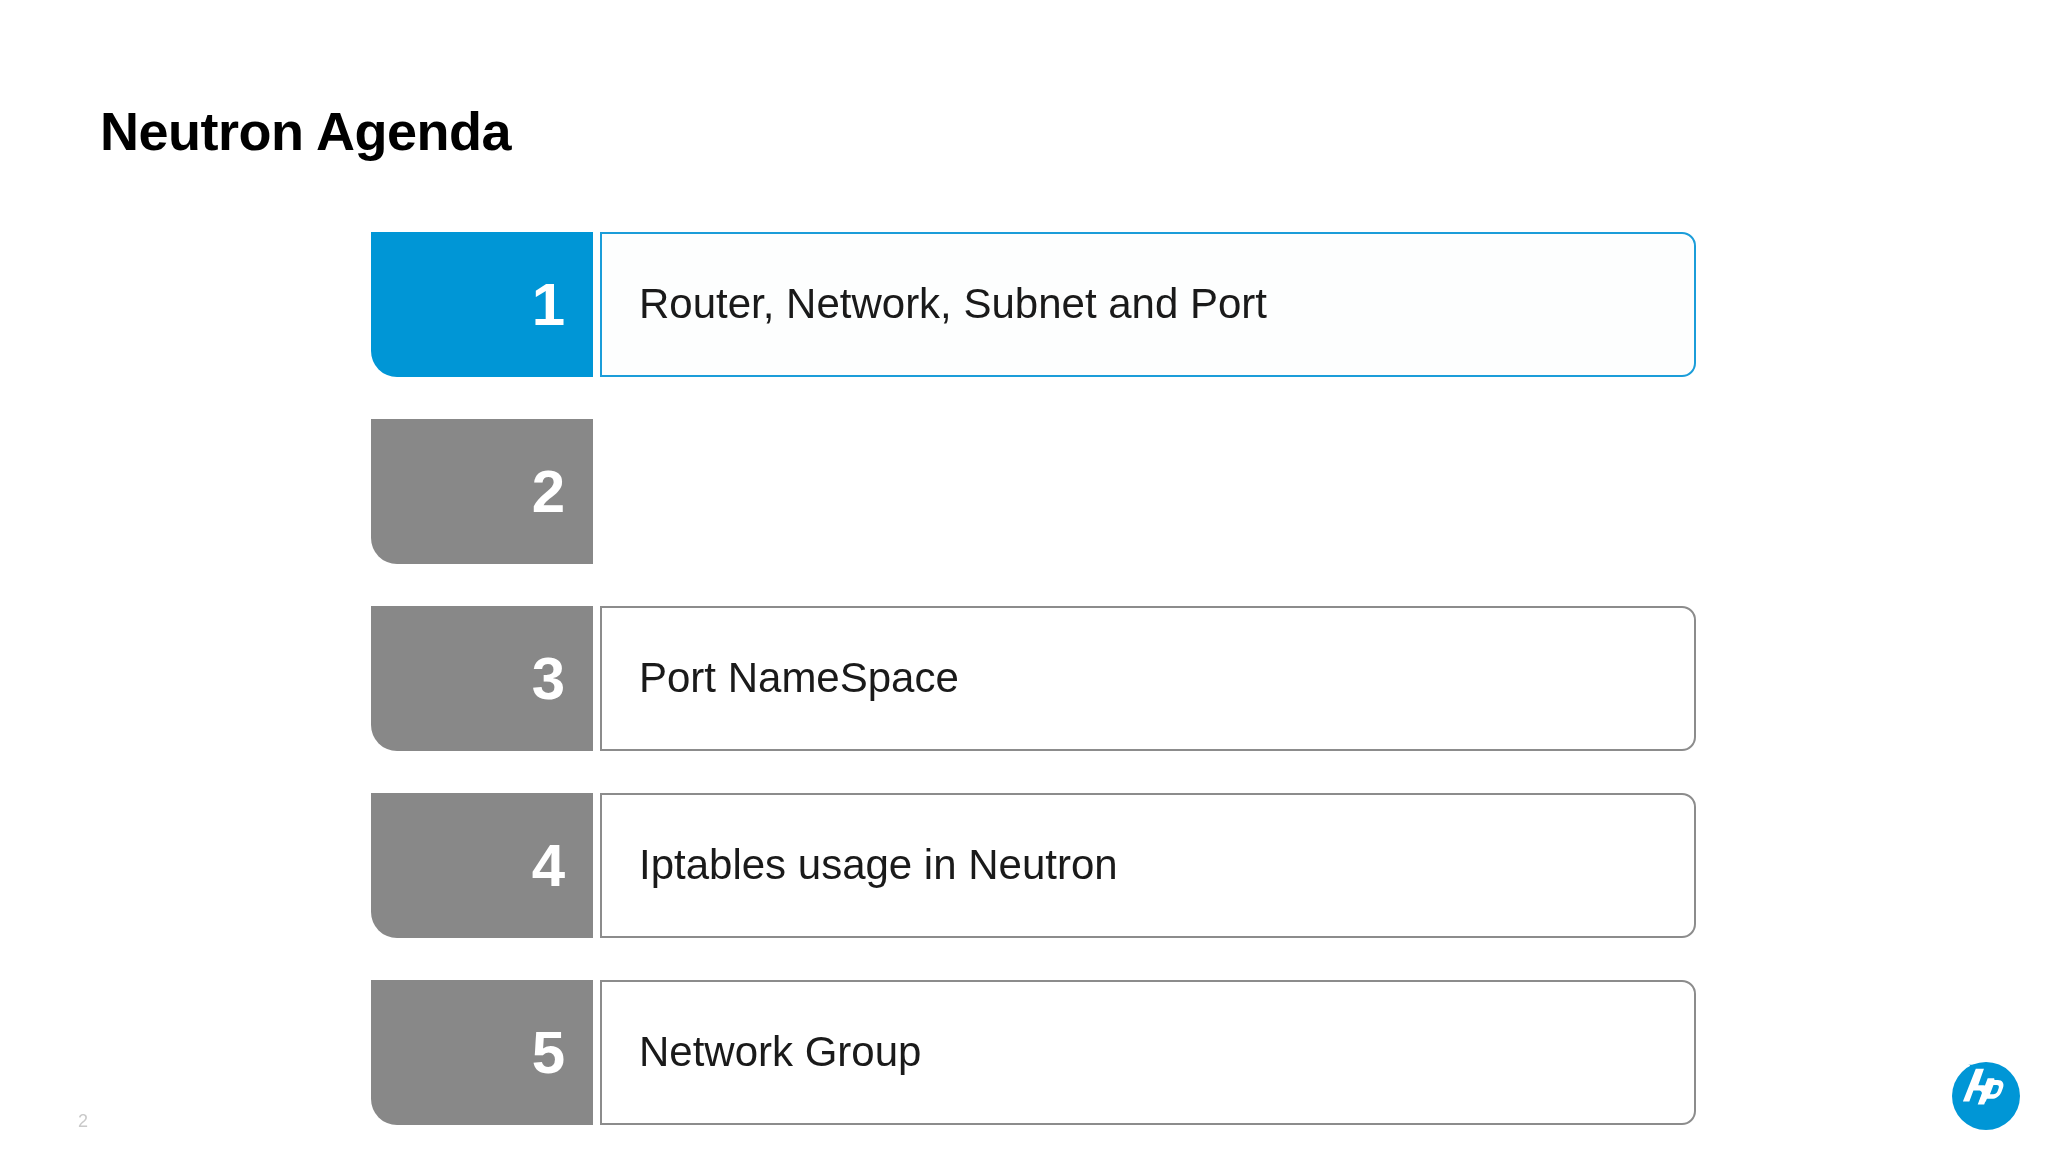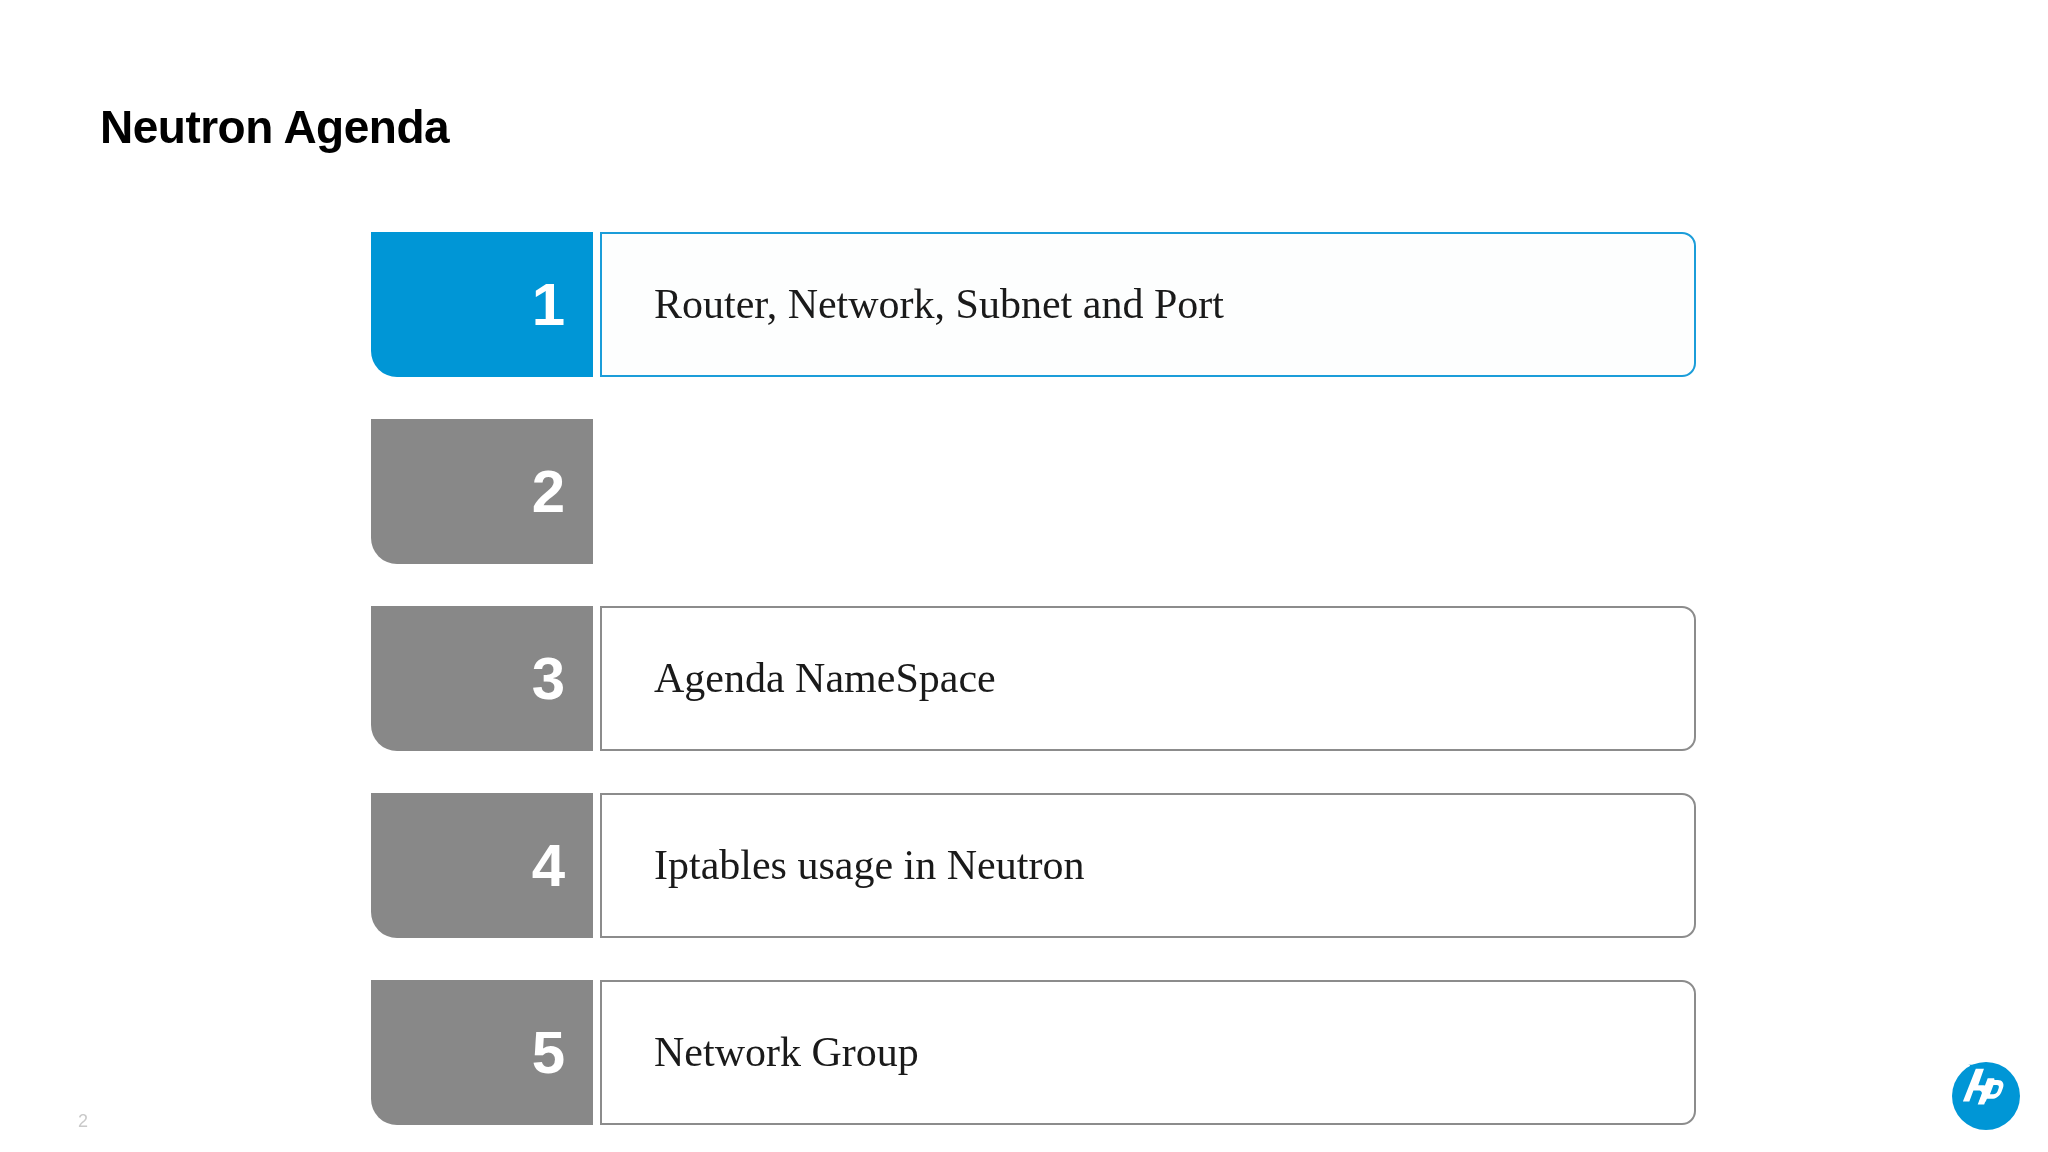--- a/index.html
+++ b/index.html
@@ -20,21 +20,21 @@
     width: 2048px;
     height: 1152px;
     background: #ffffff;
   }
 
   
   .slide-title {
     position: absolute;
     left: 100px;
     top: 100px;
-    font-size: 46px;
+    font-size: 54px;
     font-weight: bold;
     color: #000000;
     letter-spacing: -0.5px;
     white-space: nowrap;
   }
 
   
   .agenda {
     position: absolute;
     left: 371px;
@@ -74,22 +74,21 @@
   .text-box {
     flex: 1 1 auto;
     margin-left: 7px;
     box-sizing: border-box;
     display: flex;
     align-items: center;
     background: #ffffff;
     border-style: solid;
     border-width: 2px;
     border-radius: 0 14px 14px 0;
-    padding-left: 52px;
-    font-family: Liberation Serif, serif;
+    padding-left: 37px;
   }
 
   .text-box .label {
     font-size: 42px;
     color: #1a1a1a;
     line-height: 1.1;
     white-space: nowrap;
   }
 
   
@@ -146,21 +145,21 @@
       <div class="num-box">
         <span class="num">2</span>
       </div>
     </div>
 
     <div class="agenda-row row-normal">
       <div class="num-box">
         <span class="num">3</span>
       </div>
       <div class="text-box">
-        <span class="label">Agenda NameSpace</span>
+        <span class="label">Port NameSpace</span>
       </div>
     </div>
 
     <div class="agenda-row row-normal">
       <div class="num-box">
         <span class="num">4</span>
       </div>
       <div class="text-box">
         <span class="label">Iptables usage in Neutron</span>
       </div>

